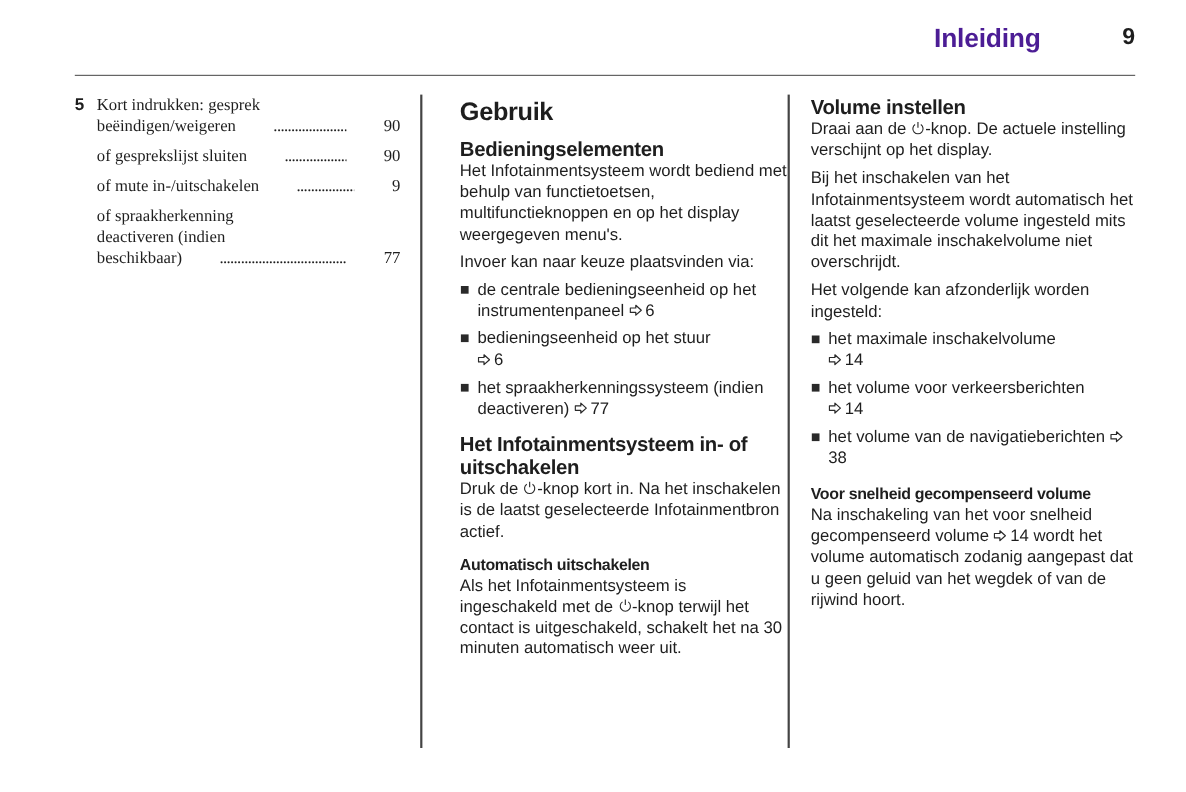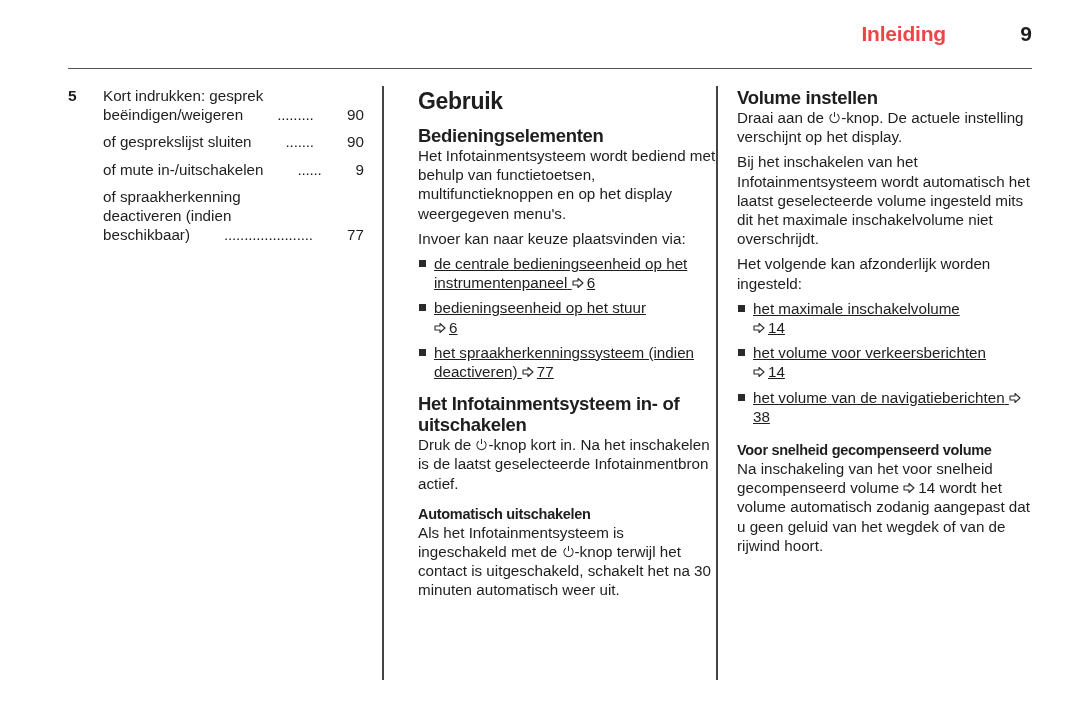--- a/index.html
+++ b/index.html
@@ -20,23 +20,23 @@
       left: 68px;
       top: 0;
       width: 964px;
       height: 68px;
       border-bottom: 1.5px solid #555;
     }
     .header-title {
       position: absolute;
       right: 86px;
       top: 22px;
-      font-size: 21px;
-      font-weight: bold;
-      color: #ef4444;
+      font-size: 24px;
+      font-weight: bold;
+      color: #4c1d95;
       letter-spacing: -0.2px;
     }
     .header-page {
       position: absolute;
       right: 0px;
       top: 22px;
       font-size: 21px;
       font-weight: bold;
       color: #1e1e1e;
     }
@@ -60,22 +60,23 @@
     
     .idx-row { position: relative; }
     .idx-num {
       position: absolute;
       left: 0;
       top: 0;
       font-weight: bold;
       font-size: 15.5px;
     }
     .idx-entry {
-      margin-left: 35px;
+      margin-left: 20px;
       margin-bottom: 8px;
+      font-family: Liberation Serif, serif;
     }
     .idx-line {
       display: flex;
       align-items: baseline;
       gap: 32px;
     }
     .idx-text { white-space: nowrap; }
     .idx-dots {
       flex: 1;
       overflow: hidden;
@@ -112,21 +113,20 @@
       font-weight: bold;
       letter-spacing: -0.3px;
     }
     p.para {
       margin: 0 0 6px 0;
     }
     ul.bullets {
       list-style: none;
       margin: 0;
       padding: 0;
-      text-decoration: underline;
     }
     ul.bullets li {
       position: relative;
       padding-left: 16px;
       margin-bottom: 6px;
     }
     .bullet-mark {
       position: absolute;
       left: 1px;
       top: 6px;

